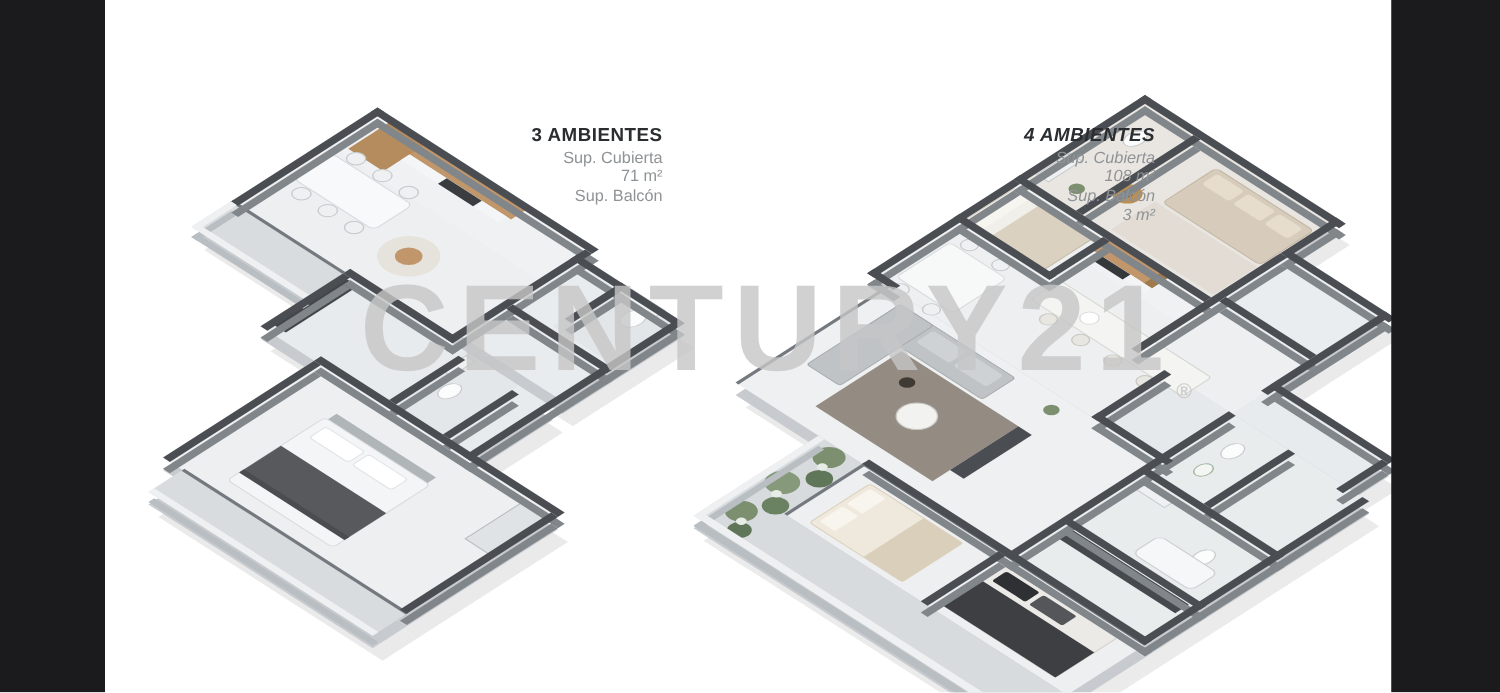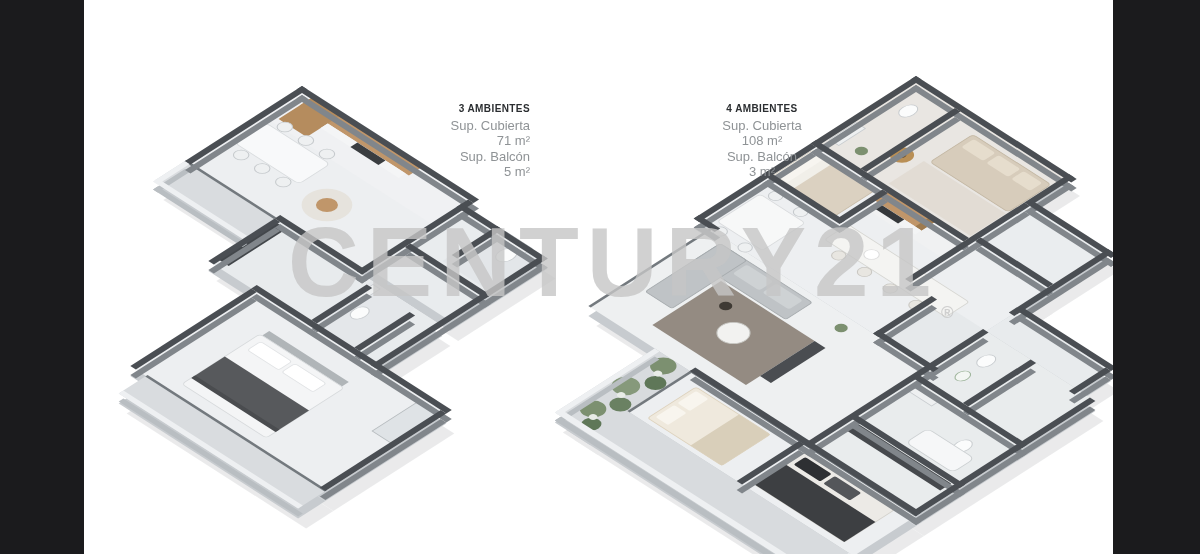--- a/index.html
+++ b/index.html
@@ -14,23 +14,23 @@
   .stage{position:relative;width:1200px;height:554px;overflow:hidden;background:var(--background);
          font-family:"Liberation Sans", sans-serif;}
   .scene{position:absolute;left:0;top:0;z-index:1;}
   
   .watermark{position:absolute;left:240px;top:213px;z-index:2;font-size:98px;font-weight:700;
              letter-spacing:8px;color:var(--watermark_gray);white-space:nowrap;line-height:98px;margin-left:48px;}
   .reg{position:absolute;left:941px;top:303px;z-index:2;font-size:17px;font-weight:700;
        color:var(--watermark_gray);}
   
   .info{position:absolute;top:101px;z-index:3;font-size:13px;line-height:15.5px;color:var(--label_text);}
-  .info .t{font-size:10px;font-weight:700;letter-spacing:.4px;color:var(--title_text);margin-bottom:1px;}
+  .info .t{font-size:15px;font-weight:700;letter-spacing:.4px;color:var(--title_text);margin-bottom:1px;}
   .info-a{left:330px;width:200px;text-align:right;}
-  .info-b{left:652px;width:220px;text-align:center;}
+  .info-b{left:704px;width:220px;text-align:right;font-style:italic;}
   
   .bar{position:absolute;top:0;height:554px;background:var(--letterbox);z-index:5;}
   .bar-left{left:0;width:84px;}
   .bar-right{left:1113px;width:87px;}
   
   .shadow{fill:#3a3f46;}
   .slab{fill:#c7cbcf;}
   .w-face{fill:#81868b;}
   .w-top{fill:var(--wall_dark);}
   .wl-face{fill:#b9bec2;}
@@ -348,21 +348,20 @@
   </svg>
 
   <div class="watermark">CENTURY21</div>
   <span class="reg">®</span>
 
   <div class="info info-a">
     <div class="t">3 AMBIENTES</div>
     <div>Sup. Cubierta</div>
     <div>71 m²</div>
     <div>Sup. Balcón</div>
-    <div>5 m²</div>
   </div>
 
   <div class="info info-b">
     <div class="t">4 AMBIENTES</div>
     <div>Sup. Cubierta</div>
     <div>108 m²</div>
     <div>Sup. Balcón</div>
     <div>3 m²</div>
   </div>
 

